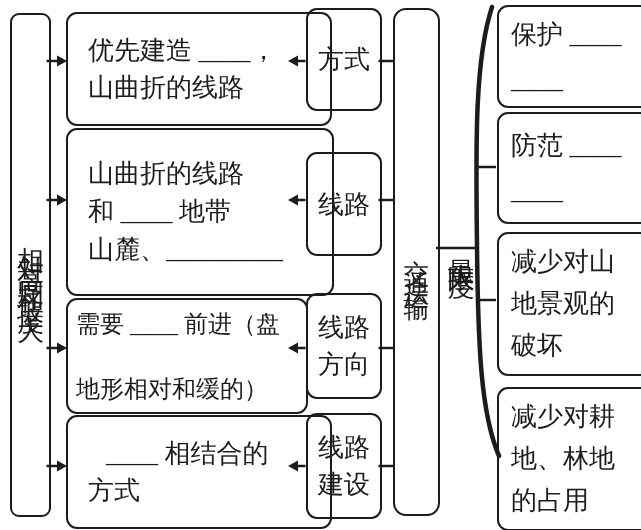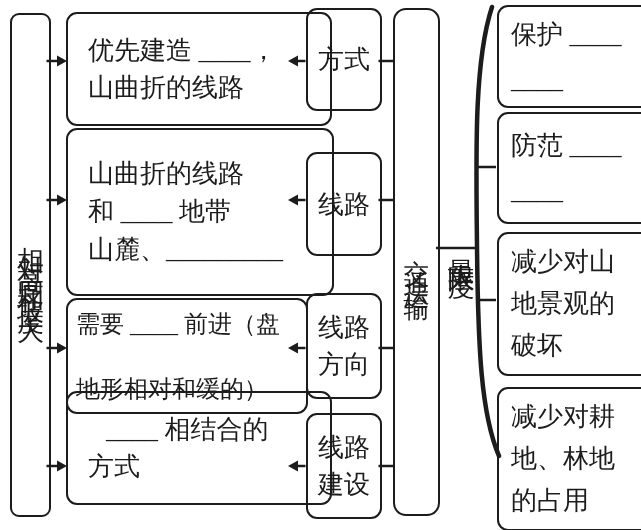--- a/index.html
+++ b/index.html
@@ -30,21 +30,21 @@
   
   .root {
     left: 10px; top: 13px; width: 37px; height: 500px;
     font-size: 27px; letter-spacing: 10px; border-radius: 9px;
   }
   
   .detail { left: 66px; width: 222px; font-size: 26px; line-height: 37px; padding: 6px 20px; }
   .d0 { top: 12px;  height: 98px; }
   .d1 { top: 128px; height: 152px; width: 224px; line-height: 38px; }
   .d2 { top: 298px; height: 100px; font-size: 24px; line-height: 36px; padding: 6px 8px; gap: 29px; }
-  .d3 { top: 391px; height: 98px; }
+  .d3 { top: 415px; height: 98px; }
   .d3 .line:first-child { text-indent: 18px; }
   
   .aspect { left: 306px; width: 72px; font-size: 26px; line-height: 37px; text-align: center; }
   .a0 { top: 8px;   height: 99px; }
   .a1 { top: 152px; height: 100px; }
   .a2 { top: 293px; height: 102px; }
   .a3 { top: 413px; height: 102px; }
   
   .trunk {
     left: 393px; top: 8px; width: 43px; height: 504px;

